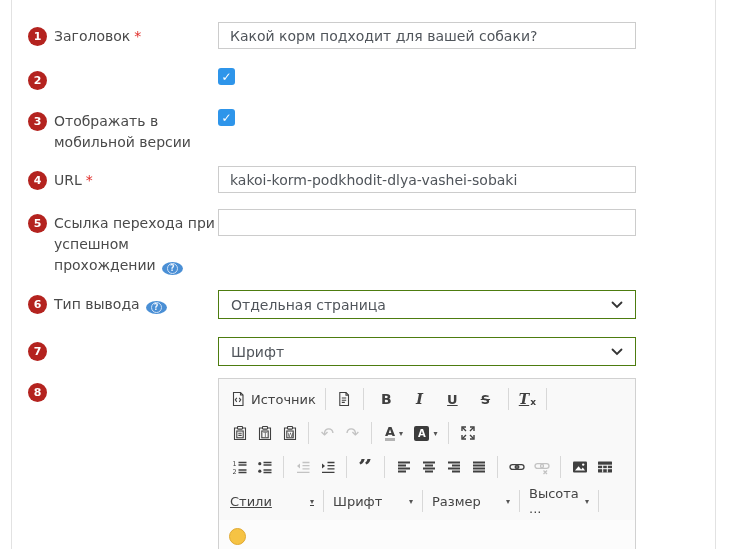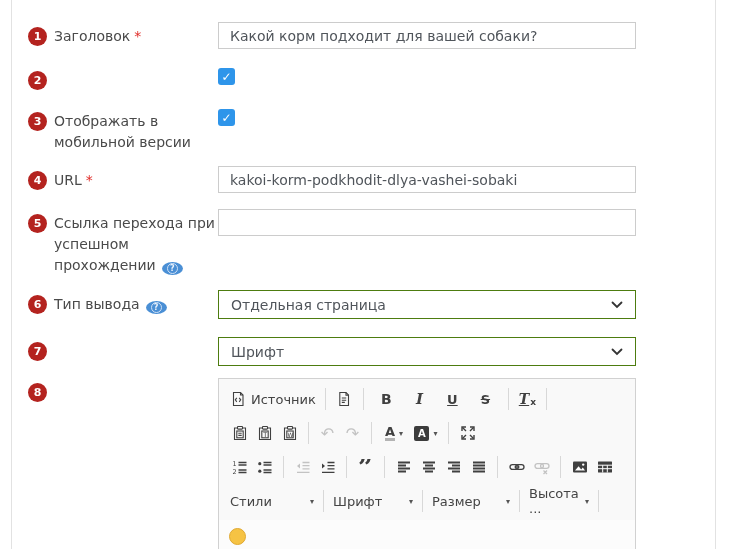--- a/index.html
+++ b/index.html
@@ -58,21 +58,21 @@
   .t-x { font-size:9px; font-weight:bold; margin-left:1px; margin-top:5px; }
   .a-letter { font-weight:bold; font-size:13px; line-height:12px; border-bottom:3px solid #b3b3b3; }
   .a-box { width:15px; height:15px; background:#3c3c3c; color:#fff; font-weight:bold; font-size:10px;
            border-radius:2px; display:flex; align-items:center; justify-content:center; }
   .dd-arrow { font-size:8px; color:#555; margin-left:4px; }
   .quote-g { font-family:"DejaVu Serif","Liberation Serif",serif; font-weight:bold; font-size:26px;
              line-height:10px; height:16px; overflow:hidden; color:#404040; }
   .undo-g { font-size:16px; }
   .combo { display:flex; align-items:center; justify-content:space-between; padding:0 3px;
            font-size:13px; color:#444; cursor:pointer; }
-  .combo.w1 { width:90px; } .combo.w2 { width:86px;gap:12px; } .combo.w3 { width:84px;text-align:right; } .combo.w4 { width:66px; }
+  .combo.w1 { width:90px;text-decoration:underline; } .combo.w2 { width:86px;gap:12px; } .combo.w3 { width:84px;text-align:right; } .combo.w4 { width:66px; }
 
   .content { height:36px; background:#fcfcfc; padding:8px 10px; cursor:text; }
   .emoji { position:relative; width:17px; height:17px; border-radius:50%; background:#f6c344;
            border:1px solid #e0a932; }
 </style>
 </head>
 <body>
 
 <div class="page">
   <div class="vline left"></div>

